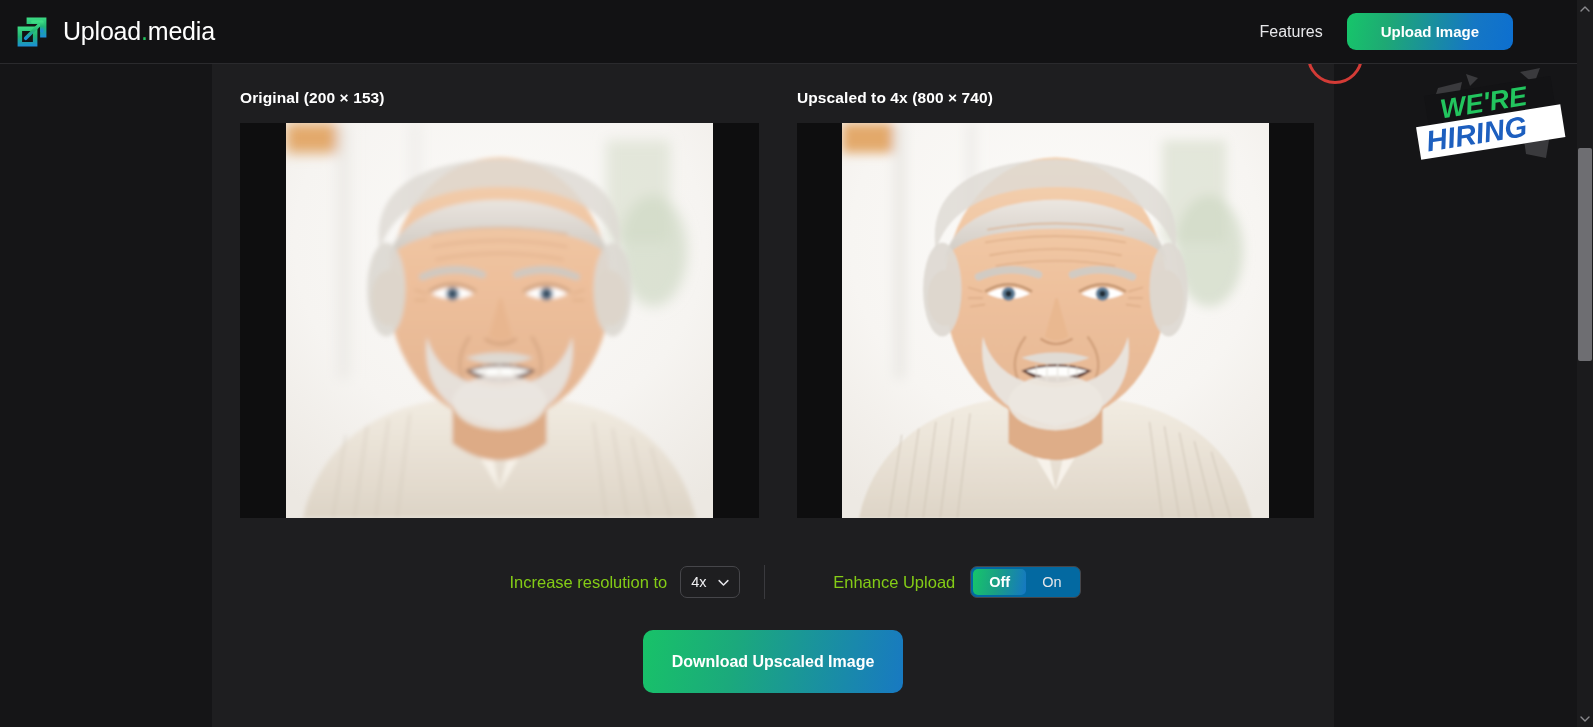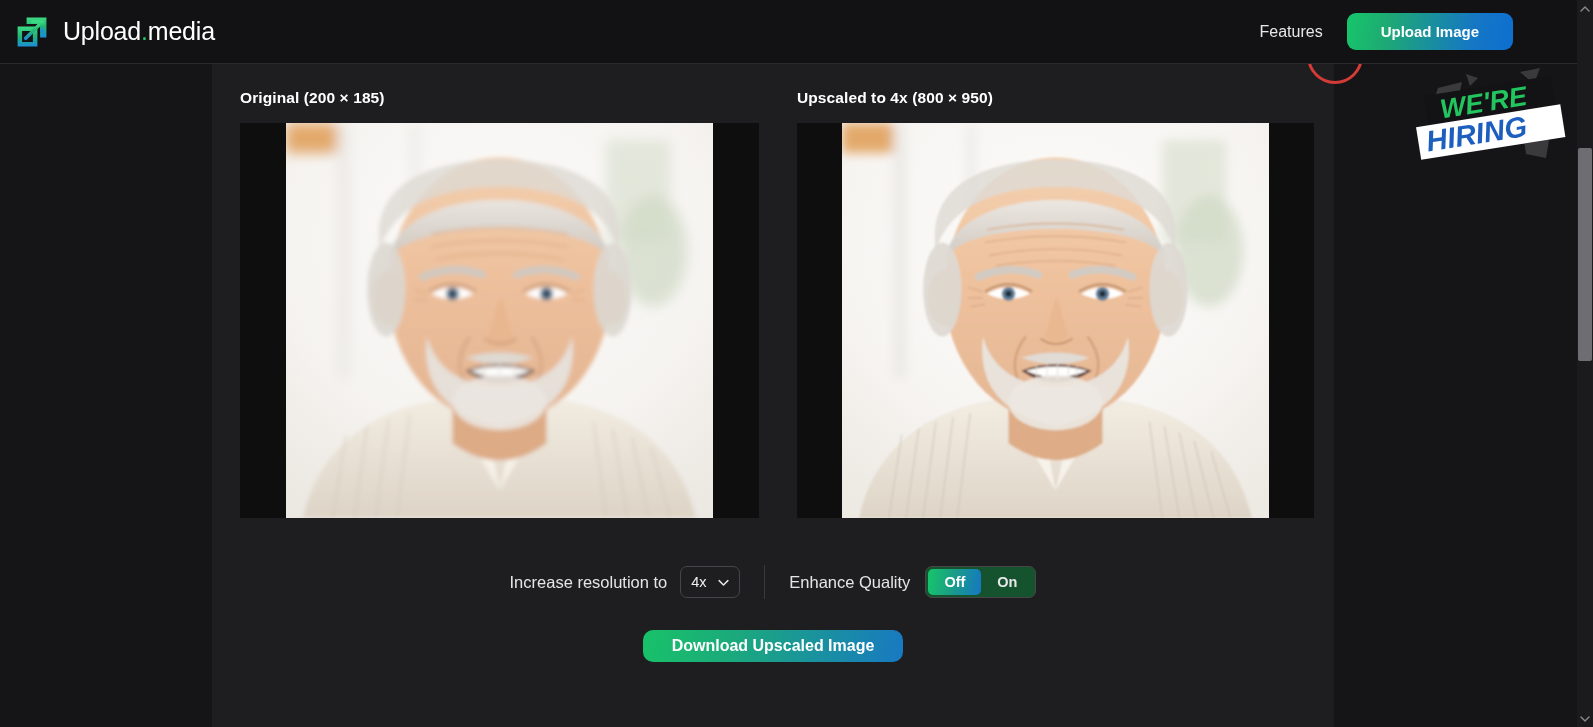--- a/index.html
+++ b/index.html
@@ -151,22 +151,23 @@
     left: 0;
     top: 501px;
     width: 1122px;
     display: flex;
     align-items: center;
     justify-content: center;
     gap: 0;
   }
   .control-label {
     font-size: 16.5px;
-    color: #e5e5e5;
+    color: #84cc16;
     white-space: nowrap;
+    margin-left: 44px;
   }
   .select-box {
     margin-left: 13px;
     width: 60px;
     height: 32px;
     border: 1px solid #46464a;
     border-radius: 7px;
     background: #1e1e20;
     display: flex;
     align-items: center;
@@ -188,56 +189,56 @@
   }
 
   .toggle-group {
     margin-left: 15px;
     height: 32px;
     border: 1px solid #46464a;
     border-radius: 7px;
     display: flex;
     align-items: center;
     overflow: hidden;
-    background: #14532d;
+    background: #0369a1;
     padding: 2px;
   }
   .toggle-opt {
     font-size: 14.5px;
     font-weight: bold;
     color: #cfcfd4;
     padding: 0 16px;
     height: 26px;
     line-height: 26px;
     border-radius: 5px;
     cursor: pointer;
     white-space: nowrap;
   }
   .toggle-opt.active {
     color: #ffffff;
     background: linear-gradient(100deg, #16c66a 0%, #1a9f85 45%, #1577c4 100%);
   }
-  .toggle-opt.inactive { font-weight: bold; color: #e7e7ea; }
+  .toggle-opt.inactive { font-weight: normal; color: #e7e7ea; }
 
   .download-wrap {
     position: absolute;
     left: 0;
     top: 566px;
     width: 1122px;
     display: flex;
     justify-content: center;
   }
   .download-btn {
     font-size: 16px;
     font-weight: bold;
     color: #ffffff;
     background: linear-gradient(100deg, #18c268 0%, #1ba97c 35%, #1879c2 100%);
     border: none;
     border-radius: 10px;
-    height: 32px;
+    height: 63px;
     padding: 0 29px;
     cursor: pointer;
     white-space: nowrap;
     font-family: "Liberation Sans", sans-serif;
   }
 
   
   .scrollbar {
     position: absolute;
     right: 0; top: 0;
@@ -272,21 +273,21 @@
 </head>
 <body>
 
 <div id="app">
 
   <div class="panel">
 
     <div class="compare-row">
 
       <div class="compare-col">
-        <div class="img-caption">Original (200 × 185)</div>
+        <div class="img-caption">Original (200 × 153)</div>
         <div class="img-frame">
           <svg class="photo small" viewBox="0 0 200 185" preserveAspectRatio="xMidYMid slice">
             <defs>
               <radialGradient id="bgA" cx="50%" cy="30%" r="80%">
                 <stop offset="0%" stop-color="#fbfaf8"></stop>
                 <stop offset="60%" stop-color="#f6f4f1"></stop>
                 <stop offset="100%" stop-color="#ece8e2"></stop>
               </radialGradient>
               <linearGradient id="skinA" x1="0" y1="0" x2="0" y2="1">
                 <stop offset="0%" stop-color="#f3cfae"></stop>
@@ -391,21 +392,21 @@
                 <line x1="107" y1="113" x2="107" y2="120"></line>
               </g>
 
               <ellipse cx="100" cy="131" rx="22" ry="13" fill="#eae6e0" opacity="0.9"></ellipse>
             </g>
           </svg>
         </div>
       </div>
 
       <div class="compare-col">
-        <div class="img-caption">Upscaled to 4x (800 × 950)</div>
+        <div class="img-caption">Upscaled to 4x (800 × 740)</div>
         <div class="img-frame wide">
           <svg class="photo large" viewBox="0 0 200 185" preserveAspectRatio="xMidYMid slice">
             <defs>
               <radialGradient id="bgB" cx="50%" cy="30%" r="80%">
                 <stop offset="0%" stop-color="#fcfbf9"></stop>
                 <stop offset="60%" stop-color="#f7f5f2"></stop>
                 <stop offset="100%" stop-color="#ede9e3"></stop>
               </radialGradient>
               <linearGradient id="skinB" x1="0" y1="0" x2="0" y2="1">
                 <stop offset="0%" stop-color="#f4d1b0"></stop>
@@ -514,21 +515,21 @@
 
       <div class="select-box">
         <span class="select-value">4x</span>
         <svg class="chev" width="15" height="15" viewBox="0 0 24 24" fill="none">
           <path d="M5 9 L12 16 L19 9" stroke="#e6e6ea" stroke-width="2.3" stroke-linecap="round" stroke-linejoin="round"></path>
         </svg>
       </div>
 
       <div class="divider"></div>
 
-      <span class="control-label">Enhance Quality</span>
+      <span class="control-label">Enhance Upload</span>
 
       <div class="toggle-group">
         <span class="toggle-opt active">Off</span>
         <span class="toggle-opt inactive">On</span>
       </div>
 
     </div>
 
     <div class="download-wrap">
       <button class="download-btn">Download Upscaled Image</button>

